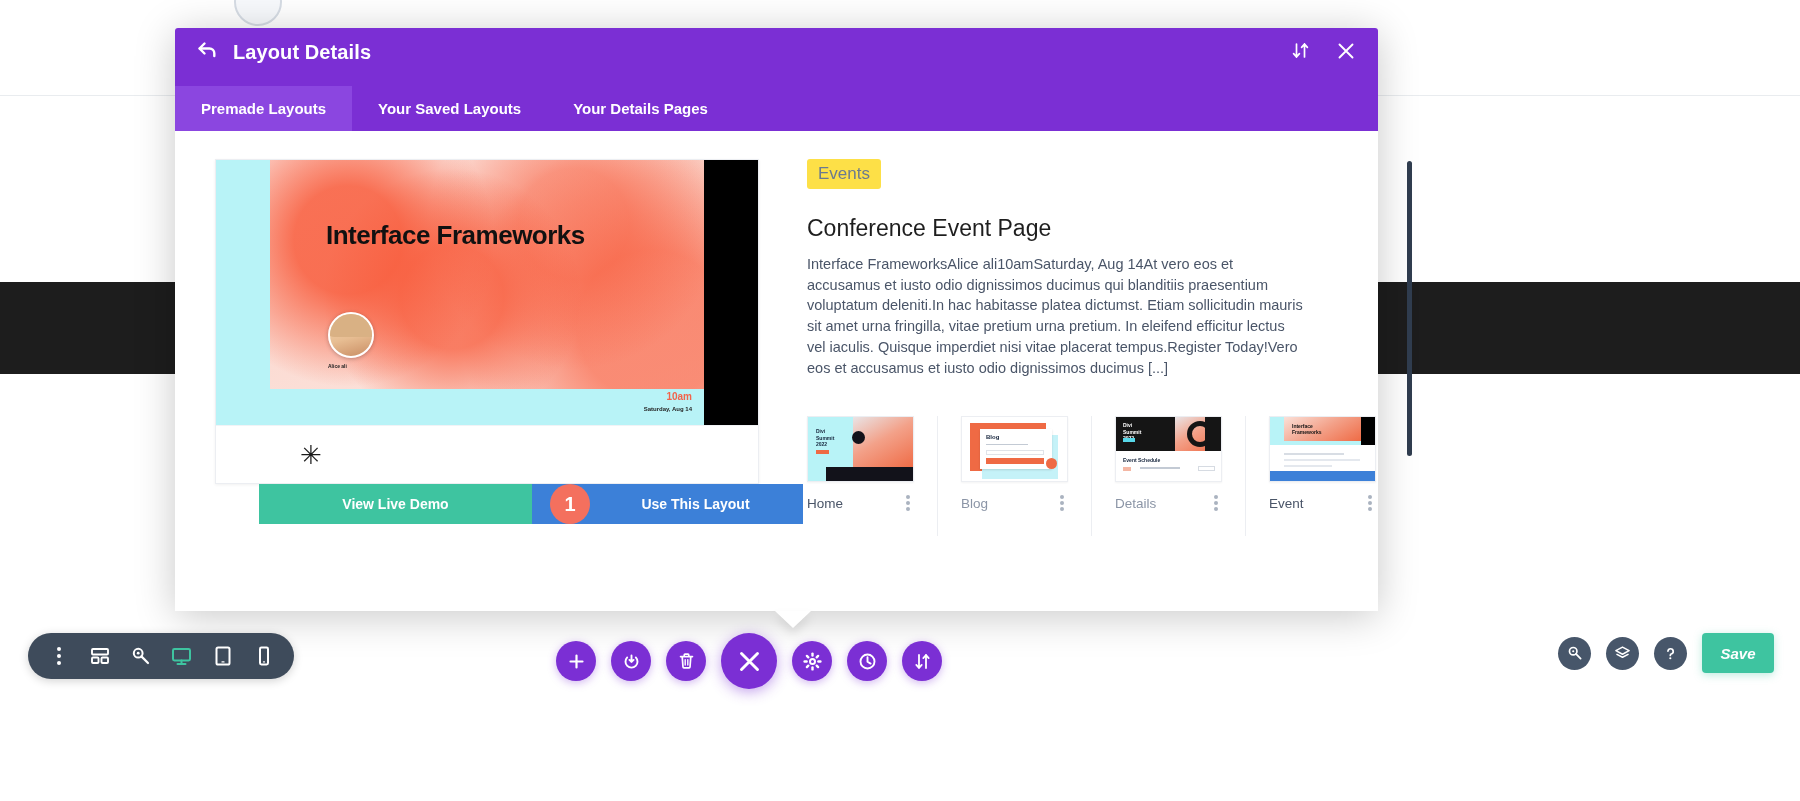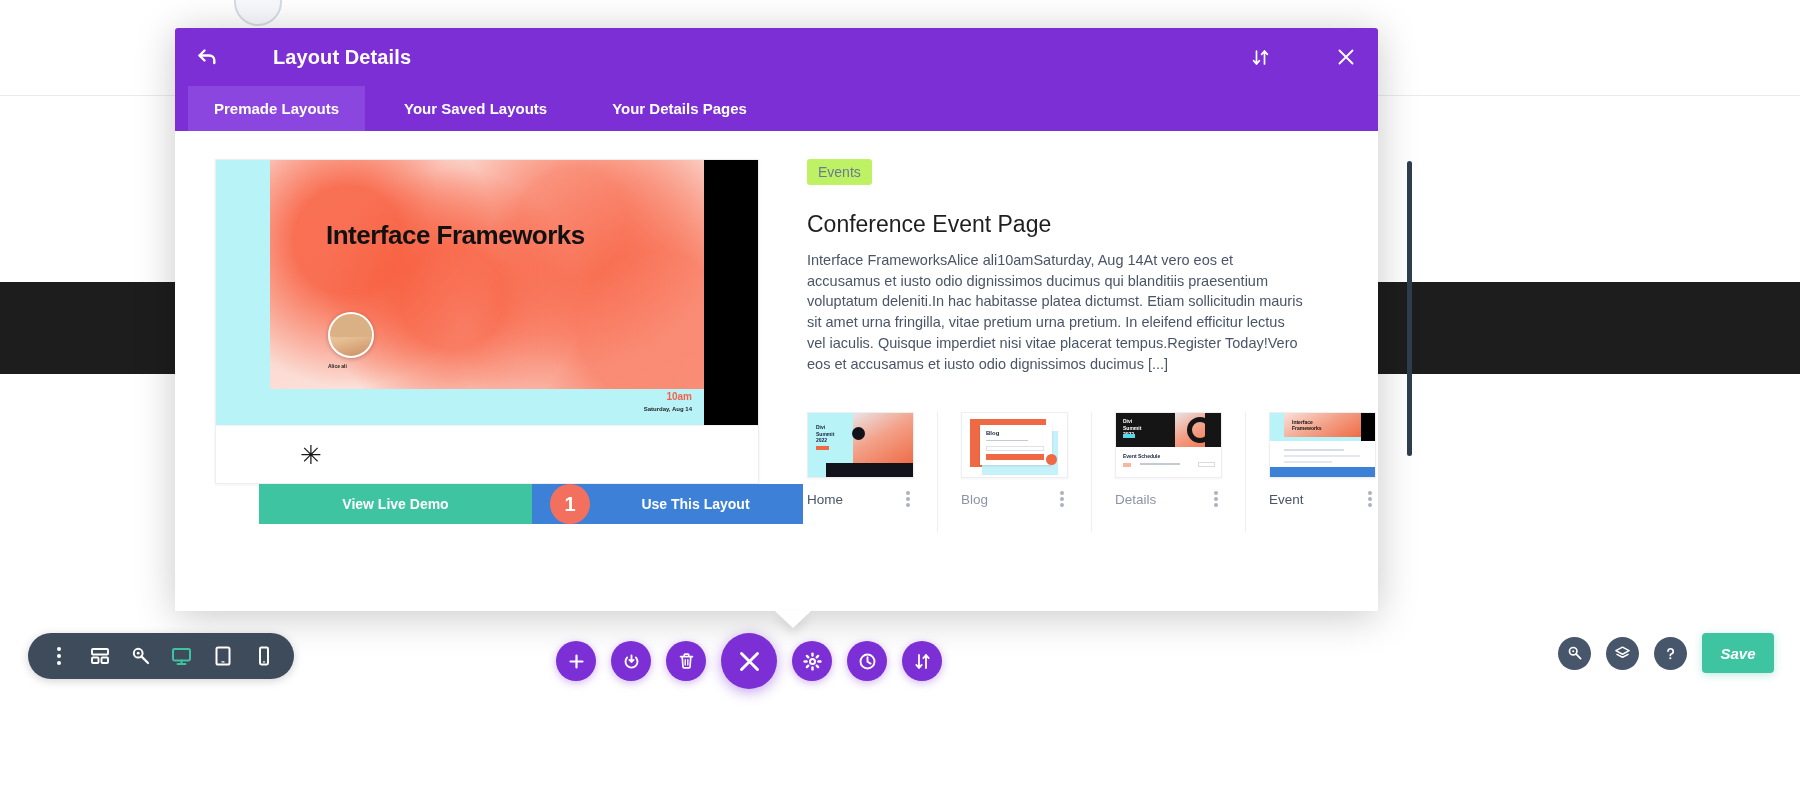--- a/index.html
+++ b/index.html
@@ -25,43 +25,42 @@
   
   #modal {
     position: absolute; left: 175px; top: 28px; width: 1203px; height: 583px;
     background: #ffffff;
     box-shadow: 0 5px 40px rgba(0,0,0,0.22);
     border-radius: 3px;
     overflow: visible;
   }
   .modal-header {
     height: 58px; background: #7b2fd4;
-    display: flex; align-items: center; padding: 4px 22px;
+    display: flex; align-items: flex-start; padding: 13px 22px;
     border-radius: 3px 3px 0 0;
-    gap: 40px;
   }
   .back-arrow {
     color: #fff; font-size: 19px; margin-right: 16px; line-height: 1;
     display: flex; align-items: center; cursor: pointer;
   }
   .modal-title {
     color: #ffffff; font-size: 20px; font-weight: bold; letter-spacing: .1px;
   }
   .header-spacer { flex: 1; }
   .hdr-icon {
     color: #fff; margin-left: 26px; display: flex; align-items: center; cursor: pointer;
   }
 
   .modal-tabs {
     height: 45px; background: #7b2fd4; display: flex; align-items: stretch;
   }
   .tab {
     display: flex; align-items: center; justify-content: center;
     padding: 0 26px; color: #ffffff; font-size: 15px; font-weight: bold;
-    cursor: pointer; white-space: nowrap; margin-left: 13px;
+    cursor: pointer; white-space: nowrap;
   }
   .tab.active { background: #8b46e0; }
 
   .modal-body {
     height: 480px; background: #ffffff; display: flex; padding: 28px 40px 0 40px;
     position: relative;
   }
 
   
   .preview-col { width: 544px; flex: 0 0 544px; }
@@ -134,22 +133,22 @@
     color: #fff; font-size: 20px; font-weight: bold;
     display: flex; align-items: center; justify-content: center;
   }
   .btn-use-label { margin-left: 56px; }
 
   
   .details-col {
     flex: 1; padding-left: 48px; padding-right: 36px; position: relative;
   }
   .pill-tag {
-    display: inline-block; background: #bef264; color: #6b7a90;
-    font-size: 14px; padding: 5px 11px; border-radius: 3px; margin-bottom: 26px;
+    display: inline-block; background: #fde047; color: #6b7a90;
+    font-size: 17px; padding: 5px 11px; border-radius: 3px; margin-bottom: 26px;
   }
   .details-title {
     font-size: 23px; color: #1e1e1e; font-weight: normal; margin-bottom: 12px;
   }
   .details-desc {
     font-size: 14.5px; line-height: 1.43; color: #4a5568; max-width: 500px;
   }
   .pack-heading {
     margin-top: 36px; font-size: 19px; color: #1e1e1e; font-weight: normal;
   }

